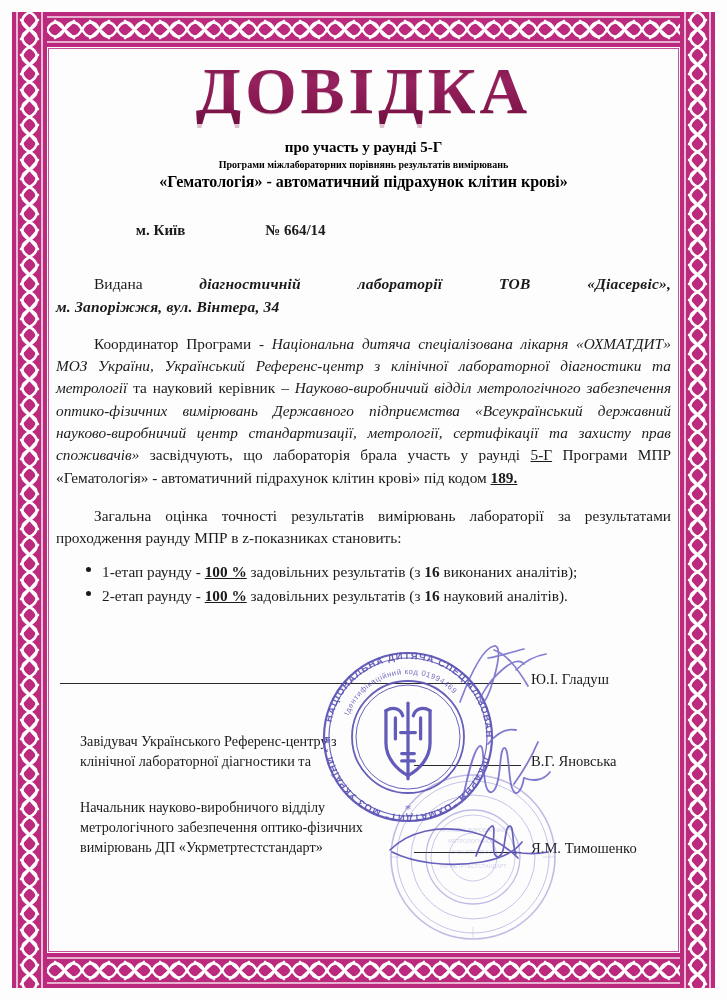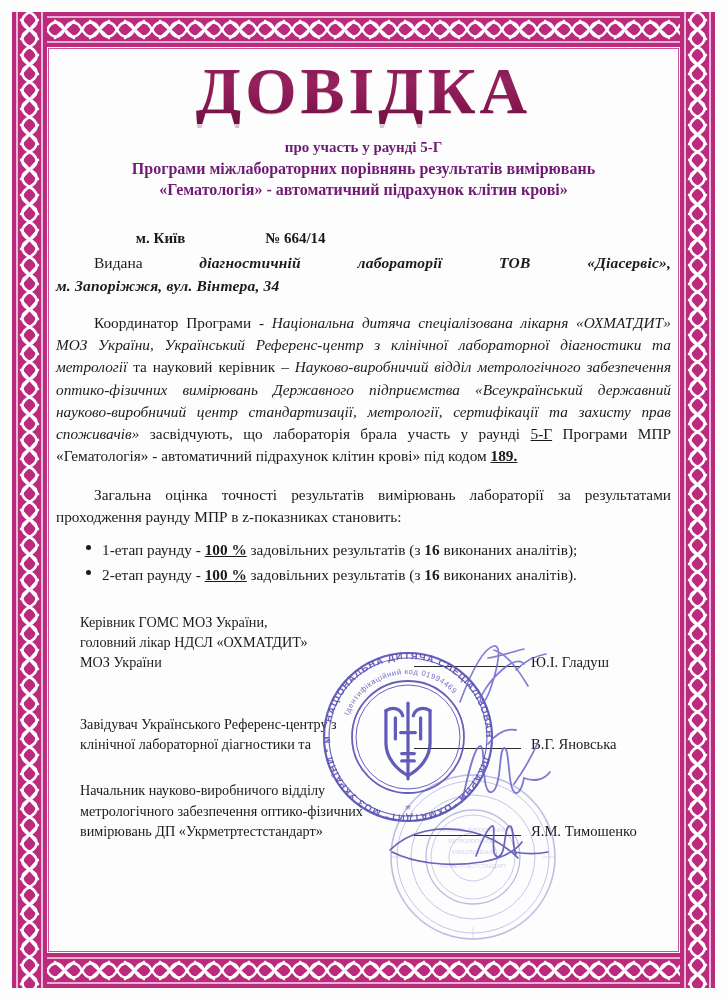--- a/index.html
+++ b/index.html
@@ -75,40 +75,40 @@
     background-clip:text;
     -webkit-text-fill-color:transparent;
     text-shadow:0 1px 0 rgba(120,20,70,.25);
   }
 
   .subtitle{
     text-align:center;
     font-weight:bold;
     font-size:15.5px;
     line-height:1.32;
-    color:#701a75;
+    color:#000000;
     margin-top:14px;
   }
   .subtitle .l1{font-size:15px;}
-  .subtitle .l2{font-size:16px;}
+  .subtitle .l2{font-size:10px;}
   .subtitle .l3{font-size:16px;}
 
   .meta{
     display:flex;
     align-items:baseline;
     margin-top:30px;
     font-size:15px;
     font-weight:bold;
   }
   .meta .date{width:33%;text-align:left;padding-left:8px;}
   .meta .city{width:34%;text-align:center;}
   .meta .num{width:33%;text-align:left;padding-right:12px;}
 
   .issued{
-    margin-top:4px;
+    margin-top:33px;
     font-size:15.5px;
     text-align:justify;
     line-height:1.5;
   }
   .issued .lead{padding-left:38px;}
   .issued em{
     font-style:italic;
     font-weight:bold;
     letter-spacing:.2px;
   }
@@ -378,32 +378,27 @@
 
     <div class="body-par"><span>Координатор Програми - </span><i>Національна дитяча спеціалізована лікарня «ОХМАТДИТ» МОЗ України, Український Референс-центр з клінічної лабораторної діагностики та метрології</i><span> та науковий керівник – </span><i>Науково-виробничий відділ метрологічного забезпечення оптико-фізичних вимірювань Державного підприємства «Всеукраїнський державний науково-виробничий центр стандартизації, метрології, сертифікації та захисту прав споживачів»</i><span>  засвідчують, що лабораторія брала участь у раунді </span><span class="u">5-Г</span><span> Програми МПР «Гематологія» - автоматичний підрахунок клітин крові» під кодом </span><span class="u b">189.</span></div>
 
     <div class="assess">Загальна оцінка точності результатів вимірювань лабораторії за результатами проходження раунду МПР в z-показниках становить:</div>
 
     <ul class="stages">
       <li>
         <span class="bullet"></span><span>1-етап раунду - </span><span class="pct">100 %</span><span> задовільних результатів (з </span><span class="b">16</span><span> виконаних аналітів);</span>
       </li>
       <li>
-        <span class="bullet"></span><span>2-етап раунду - </span><span class="pct">100 %</span><span> задовільних результатів (з </span><span class="b">16</span><span> виконаних аналітів).</span>
+        <span class="bullet"></span><span>2-етап раунду - </span><span class="pct">100 %</span><span> задовільних результатів (з </span><span class="b">16</span><span> науковий аналітів).</span>
       </li>
     </ul>
 
     <div class="signatures">
 
       <div class="sig-row r1">
-        <div class="role">
-          <div>Керівник ГОМС МОЗ України,</div>
-          <div>головний лікар НДСЛ «ОХМАТДИТ»</div>
-          <div>МОЗ України</div>
-        </div>
         <div class="rule"></div>
         <div class="name">Ю.І. Гладуш</div>
       </div>
 
       <div class="sig-row r2">
         <div class="role">
           <div>Завідувач Українського Референс-центру з</div>
           <div>клінічної лабораторної діагностики та</div>
         </div>
         <div class="rule"></div>

